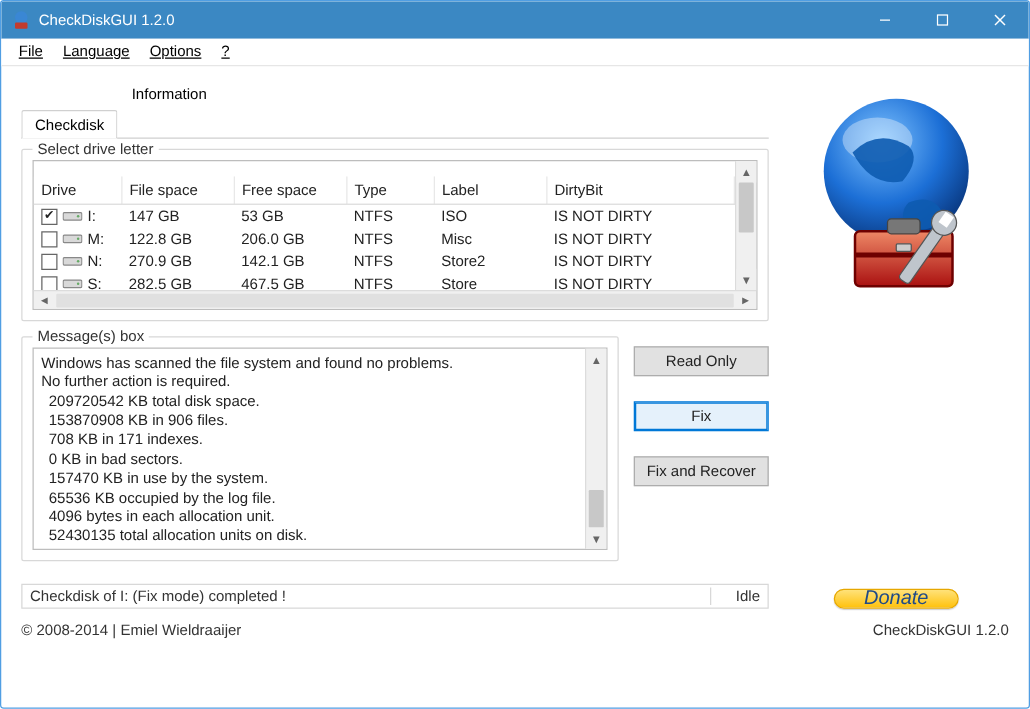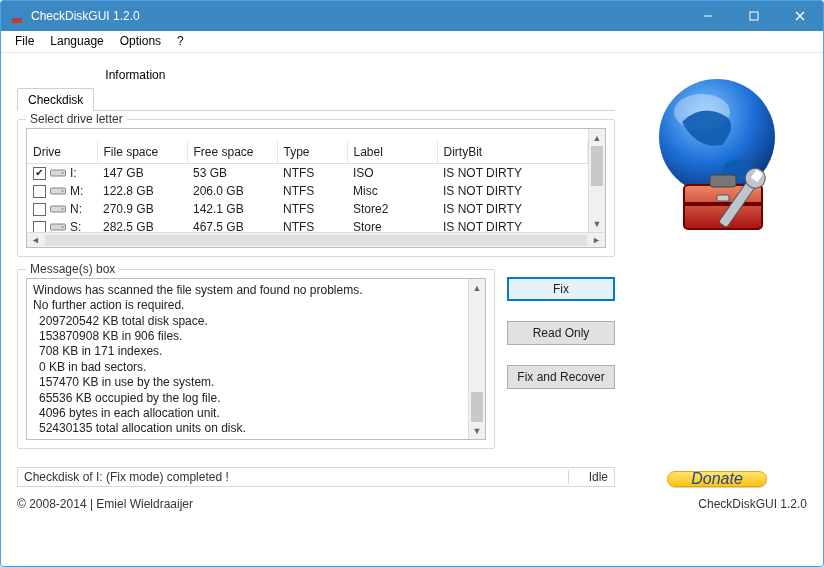--- a/index.html
+++ b/index.html
@@ -6,21 +6,21 @@
 body { font-family: "Segoe UI", Tahoma, sans-serif; font-size: 12px; background: #fff; width: 824px; height: 567px; overflow: hidden; border: 1px solid #509ee3; border-radius: 3px; }
 
 
 .titlebar { height: 30px; background: #3b88c3; color: #fff; display: flex; align-items: center; padding-left: 8px; }
 .titlebar .app-icon { width: 16px; height: 16px; margin-right: 6px; }
 .titlebar .title { flex: 1; font-size: 12px; }
 .titlebar .win-controls { display: flex; }
 .titlebar .win-btn { width: 46px; height: 30px; display: flex; align-items: center; justify-content: center; color: #fff; }
 
 
-.menubar { height: 22px; display: flex; align-items: stretch; padding-left: 6px; border-bottom: 1px solid #e6e6e6; background: #fff; }
+.menubar { height: 22px; display: flex; align-items: stretch; padding-left: 6px; border-bottom: 1px solid #e6e6e6; background: #fff; text-decoration: underline; }
 .menubar .menu-item { padding: 3px 8px; font-size: 12px; cursor: default; }
 
 
 .content { padding: 10px 16px 6px 16px; display: flex; gap: 12px; }
 .left-pane { flex: 1; }
 .right-pane { width: 180px; display: flex; flex-direction: column; align-items: center; }
 
 
 .tabstrip { display: flex; border-bottom: 1px solid #d0d0d0; margin-bottom: 8px; }
 .tab { padding: 4px 10px 3px 10px; border: 1px solid transparent; border-bottom: none; font-size: 12px; cursor: default; }
@@ -255,22 +255,22 @@
             <div class="vscroll">
               <div class="arrow">▲</div>
               <div class="track"></div>
               <div class="thumb" style="height:30px;margin-bottom:0"></div>
               <div class="arrow">▼</div>
             </div>
           </div>
         </div>
       </div>
       <div class="action-col">
+        <div class="btn">Read Only</div>
         <div class="btn focus">Fix</div>
-        <div class="btn">Read Only</div>
         <div class="btn">Fix and Recover</div>
       </div>
     </div>
 
     <div class="status-line">
       <span>Checkdisk of I: (Fix mode) completed !</span>
       <span class="idle">Idle</span>
     </div>
   </div>
 

